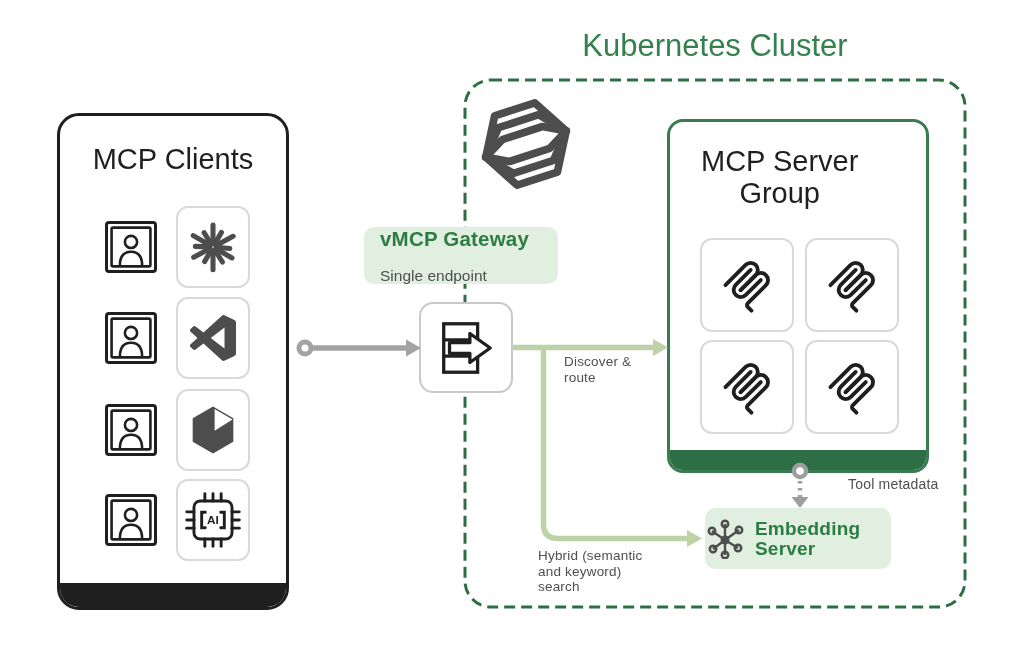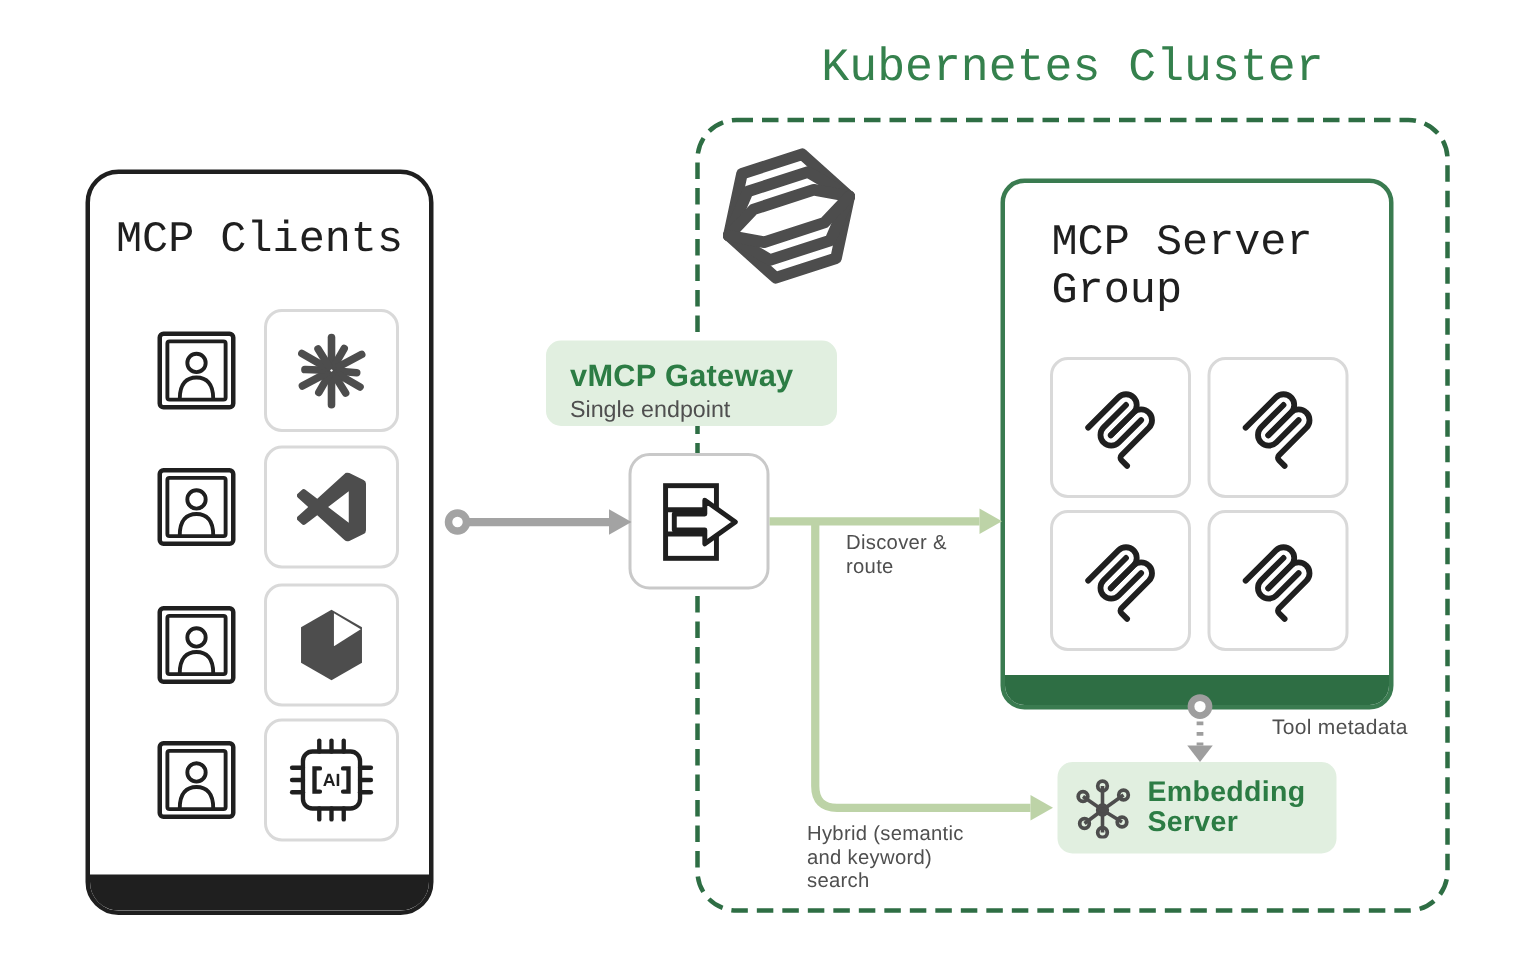--- a/index.html
+++ b/index.html
@@ -1,61 +1,61 @@
 <!DOCTYPE html>
 <html style="--ink: #1f1f1f; --icon-gray: #4d4d4d; --text-gray: #4f4f4f; --arrow-gray: #a3a3a3; --connector-gray: #9e9e9e; --green-title: #35814d; --green-text: #2c7c44; --green-dark: #2e6e44; --green-border: #3a7b50; --green-light: #e1efe0; --green-arrow: #bdd3a7; --tile-border: #d9d9d9; --gateway-border: #c9c9c9;"><head>
 <meta charset="utf-8">
 <style>
   html,body { margin:0; padding:0; background:#fff; }
   .canvas { position:relative; width:1024px; height:647px; background:#fff; overflow:hidden;
             font-family:"Liberation Sans", sans-serif; }
   .abs { position:absolute; }
-  .serif { font-family:Liberation Mono, monospace; }
+  .serif { font-family:Liberation Sans, sans-serif; }
 
   
   .cluster-rect { fill:none; stroke:var(--green-dark); stroke-width:3; stroke-dasharray:11 6; }
   .cluster-title { left:465px; top:28px; width:500px; text-align:center;
                    font-size:31px; color:var(--green-title); }
 
   
   .clients-panel { left:57px; top:113px; width:232px; height:497px; box-sizing:border-box;
                    background:#fff; border:3px solid var(--ink); border-radius:22px; overflow:hidden; }
   .clients-title { position:absolute; top:27px; left:0; width:100%; text-align:center;
                    font-size:29px; color:var(--ink); }
   .clients-bar { position:absolute; left:0; right:0; bottom:0; height:24px; background:var(--ink); }
   .person-box { position:absolute; left:45px; width:52px; height:52px; box-sizing:border-box;
                 border:3px solid var(--ink); border-radius:4px;
                 display:flex; align-items:center; justify-content:center; background:#fff; }
-  .app-tile { position:absolute; left:116px; width:90px; height:82px; box-sizing:border-box;
+  .app-tile { position:absolute; left:116px; width:74px; height:82px; box-sizing:border-box;
               border:2px solid var(--tile-border); border-radius:12px;
               display:flex; align-items:center; justify-content:center; background:#fff; }
 
   
   .gw-label { left:364px; top:227px; width:194px; height:57px; box-sizing:border-box;
-              background:var(--green-light); border-radius:10px; padding:12px 0 0 16px; }
+              background:var(--green-light); border-radius:10px; padding:0 0 0 16px; }
   .gw-title { font-size:20.5px; font-weight:bold; color:var(--green-text); letter-spacing:.2px; }
-  .gw-sub   { font-size:15.5px; color:var(--text-gray); margin-top:2px; }
+  .gw-sub   { font-size:15.5px; color:var(--text-gray); margin-top:16px; }
   .gw-box { left:419px; top:302px; width:94px; height:91px; box-sizing:border-box; background:#fff;
             border:2.5px solid var(--gateway-border); border-radius:14px;
             display:flex; align-items:center; justify-content:center; }
 
   
   .sg-box { left:667px; top:119px; width:262px; height:354px; box-sizing:border-box; background:#fff;
-            border:3px solid var(--green-border); border-radius:16px; overflow:hidden; }
+            border:3px solid var(--green-border); border-radius:16px; overflow:hidden;text-align:center; }
   .sg-title { position:absolute; left:31px; top:24px; font-size:29px; line-height:1.1;
               color:var(--ink); white-space:pre-line; }
   .sg-bar { position:absolute; left:0; right:0; bottom:0; height:20px; background:var(--green-dark); }
   .sg-tile { position:absolute; width:94px; height:94px; box-sizing:border-box;
              border:2px solid var(--tile-border); border-radius:12px;
              display:flex; align-items:center; justify-content:center; background:#fff; }
 
   
   .emb-box { left:705px; top:508px; width:186px; height:61px; box-sizing:border-box;
              background:var(--green-light); border-radius:10px;
-             display:flex; align-items:center; gap:9px; padding-left:11px; }
+             display:flex; align-items:center; gap:9px; padding-left:1px; }
   .emb-title { font-size:19px; font-weight:bold; color:var(--green-text); line-height:1.05;
                white-space:pre-line; letter-spacing:.2px; }
 
   
   .flow-label { position:absolute; font-size:13.5px; color:var(--text-gray);
                 line-height:1.15; white-space:pre-line; letter-spacing:.2px; }
   .lbl-discover { left:564px; top:354px; }
   .lbl-hybrid   { left:538px; top:548px; }
   .lbl-toolmeta { left:848px; top:476px; font-size:14px; }
 

